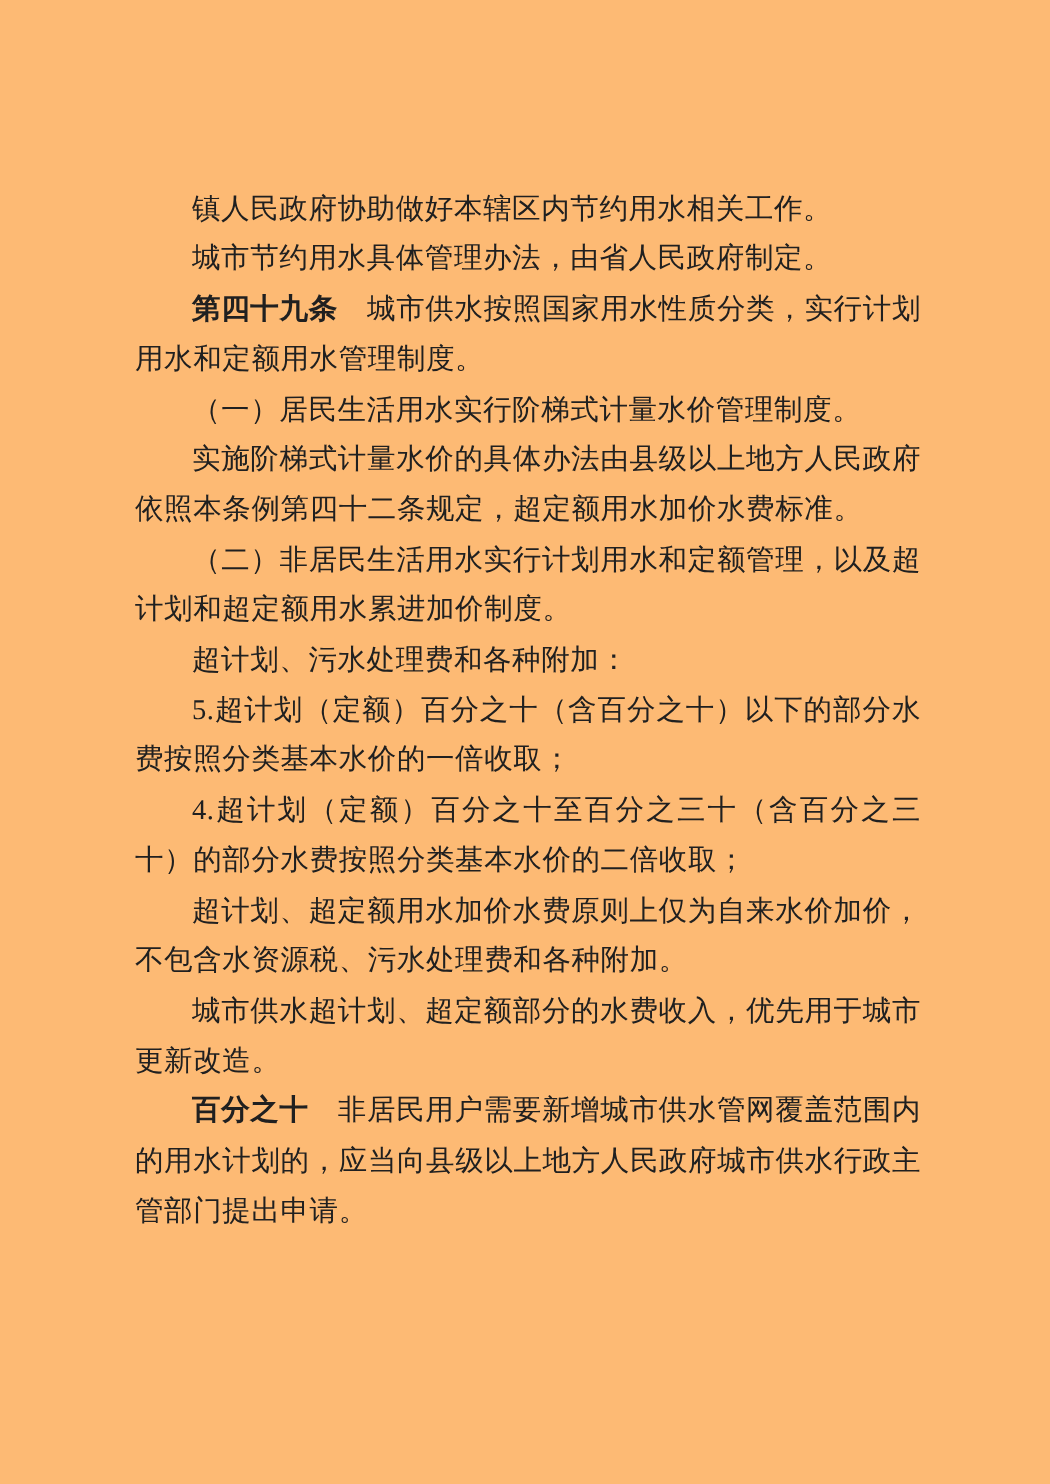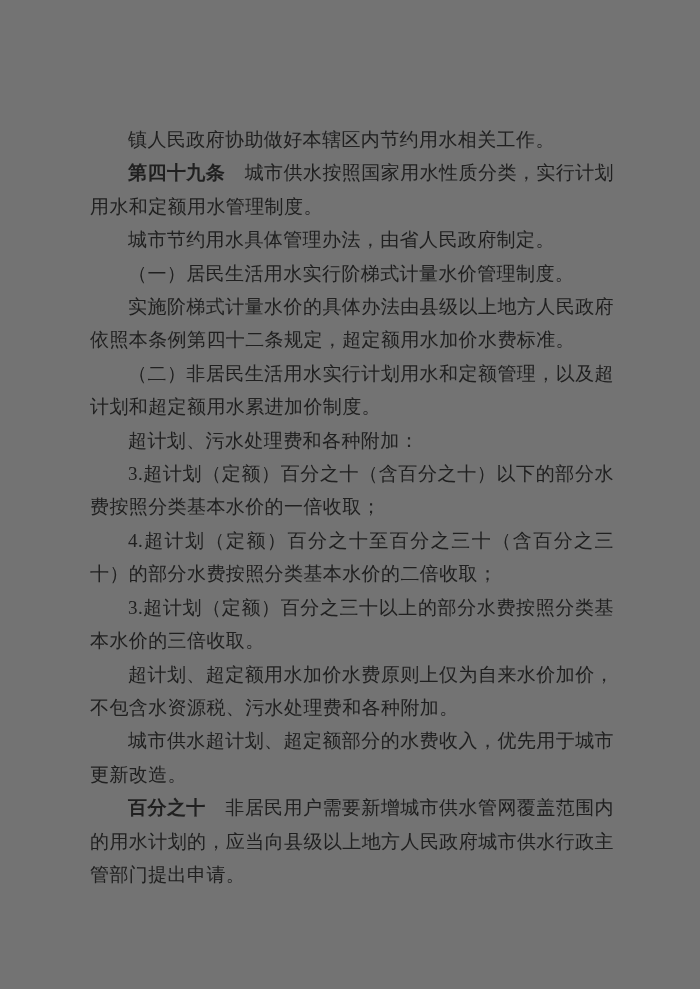--- a/index.html
+++ b/index.html
@@ -4,21 +4,21 @@
 <style>
   html, body {
     margin: 0;
     padding: 0;
     background: #ffffff;
   }
   .page {
     position: relative;
     width: 700px;
     height: 989px;
-    background: #737373;
+    background: #fdba74;
     overflow: hidden;
     margin: 0 auto;
   }
   .textblock {
     position: absolute;
     left: 90px;
     top: 123px;
     width: 524px;
   }
   .para {
@@ -39,37 +39,36 @@
   }
 </style>
 </head>
 <body>
 
 <div class="page">
   <div class="textblock">
 
     <p class="para"><span>镇人民政府协助做好本辖区内节约用水相关工作。</span></p>
 
+    <p class="para"><span>城市节约用水具体管理办法，由省人民政府制定。</span></p>
+
     <p class="para"><b class="term">第四十九条</b><span>　城市供水按照国家用水性质分类，实行计划用水和定额用水管理制度。</span></p>
-
-    <p class="para"><span>城市节约用水具体管理办法，由省人民政府制定。</span></p>
 
     <p class="para"><span>（一）居民生活用水实行阶梯式计量水价管理制度。</span></p>
 
     <p class="para"><span>实施阶梯式计量水价的具体办法由县级以上地方人民政府依照本条例第四十二条规定，超定额用水加价水费标准。</span></p>
 
     <p class="para"><span>（二）非居民生活用水实行计划用水和定额管理，以及超计划和超定额用水累进加价制度。</span></p>
 
     <p class="para"><span>超计划、污水处理费和各种附加：</span></p>
 
-    <p class="para"><span>3.超计划（定额）百分之十（含百分之十）以下的部分水费按照分类基本水价的一倍收取；</span></p>
+    <p class="para"><span>5.超计划（定额）百分之十（含百分之十）以下的部分水费按照分类基本水价的一倍收取；</span></p>
 
     <p class="para"><span>4.超计划（定额）百分之十至百分之三十（含百分之三十）的部分水费按照分类基本水价的二倍收取；</span></p>
 
-    <p class="para"><span>3.超计划（定额）百分之三十以上的部分水费按照分类基本水价的三倍收取。</span></p>
 
     <p class="para"><span>超计划、超定额用水加价水费原则上仅为自来水价加价，不包含水资源税、污水处理费和各种附加。</span></p>
 
     <p class="para"><span>城市供水超计划、超定额部分的水费收入，优先用于城市更新改造。</span></p>
 
     <p class="para"><b class="term">百分之十</b><span>　非居民用户需要新增城市供水管网覆盖范围内的用水计划的，应当向县级以上地方人民政府城市供水行政主管部门提出申请。</span></p>
 
   </div>
 </div>
 

